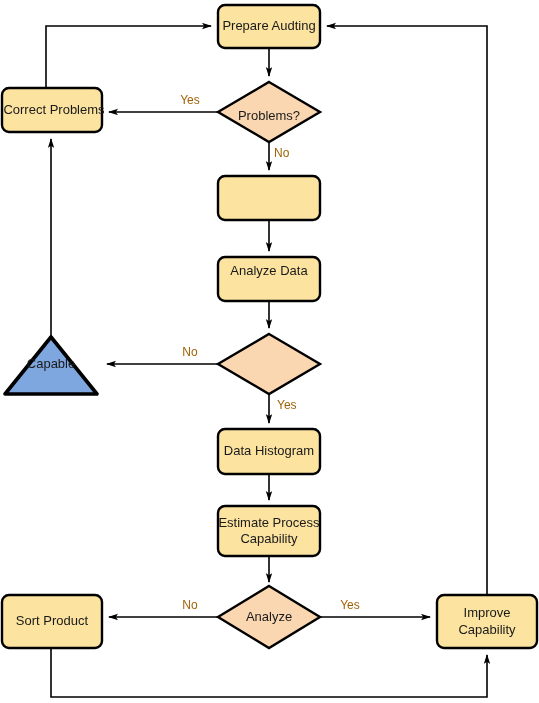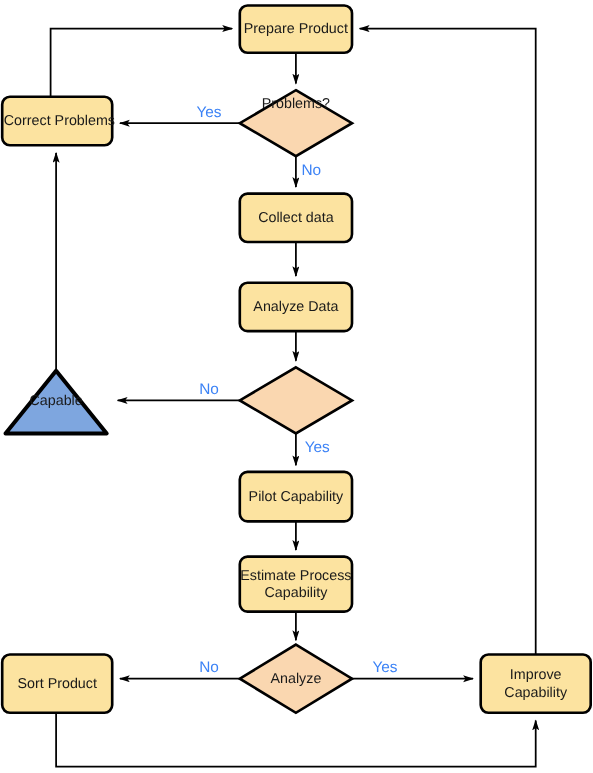--- a/index.html
+++ b/index.html
@@ -31,22 +31,22 @@
     justify-content: center;
     text-align: center;
     font-size: 13px;
     color: #1a1a1a;
     line-height: 1.25;
     pointer-events: none;
     white-space: pre-line;
   }
   .edge-label {
     position: absolute;
-    font-size: 14px;
-    color: #3b82f6;
+    font-size: 12px;
+    color: #a16207;
     text-align: center;
     white-space: nowrap;
   }
 </style>
 </head>
 <body>
 
 <div id="canvas">
 
   <svg id="flow-svg" viewBox="0 0 539 703">
@@ -125,34 +125,33 @@
       <path d="M320,617 L430,617" marker-end="url(#arrow)"></path>
 
       
       <path d="M51,648 L51,697 L487,697 L487,655" marker-end="url(#arrow)"></path>
 
       
       <path d="M487,595 L487,26 L327,26" marker-end="url(#arrow)"></path>
     </g>
   </svg>
 
-  <div class="node-label" style="left:218px; top:5px; width:102px; height:43px;">Prepare Product</div>
+  <div class="node-label" style="left:218px; top:5px; width:102px; height:43px;">Prepare Audting</div>
 
-  <div class="node-label" style="left:218px; top:64px; width:102px; height:60px;">Problems?</div>
+  <div class="node-label" style="left:218px; top:86px; width:102px; height:60px;">Problems?</div>
 
   <div class="node-label" style="left:2px; top:88px; width:104px; height:44px;">Correct Problems</div>
 
-  <div class="node-label" style="left:218px; top:176px; width:102px; height:44px;">Collect data</div>
 
-  <div class="node-label" style="left:218px; top:257px; width:102px; height:44px;">Analyze Data</div>
+  <div class="node-label" style="left:218px; top:249px; width:102px; height:44px;">Analyze Data</div>
 
 
   <div class="node-label" style="left:6px; top:352px; width:90px; height:24px;">Capable</div>
 
-  <div class="node-label" style="left:218px; top:429px; width:102px; height:45px;">Pilot Capability</div>
+  <div class="node-label" style="left:218px; top:429px; width:102px; height:45px;">Data Histogram</div>
 
   <div class="node-label" style="left:218px; top:506px; width:102px; height:50px;">Estimate Process
 Capability</div>
 
   <div class="node-label" style="left:218px; top:586px; width:102px; height:62px;">Analyze</div>
 
   <div class="node-label" style="left:2px; top:595px; width:100px; height:53px;">Sort Product</div>
 
   <div class="node-label" style="left:437px; top:595px; width:100px; height:53px;">Improve
 Capability</div>

